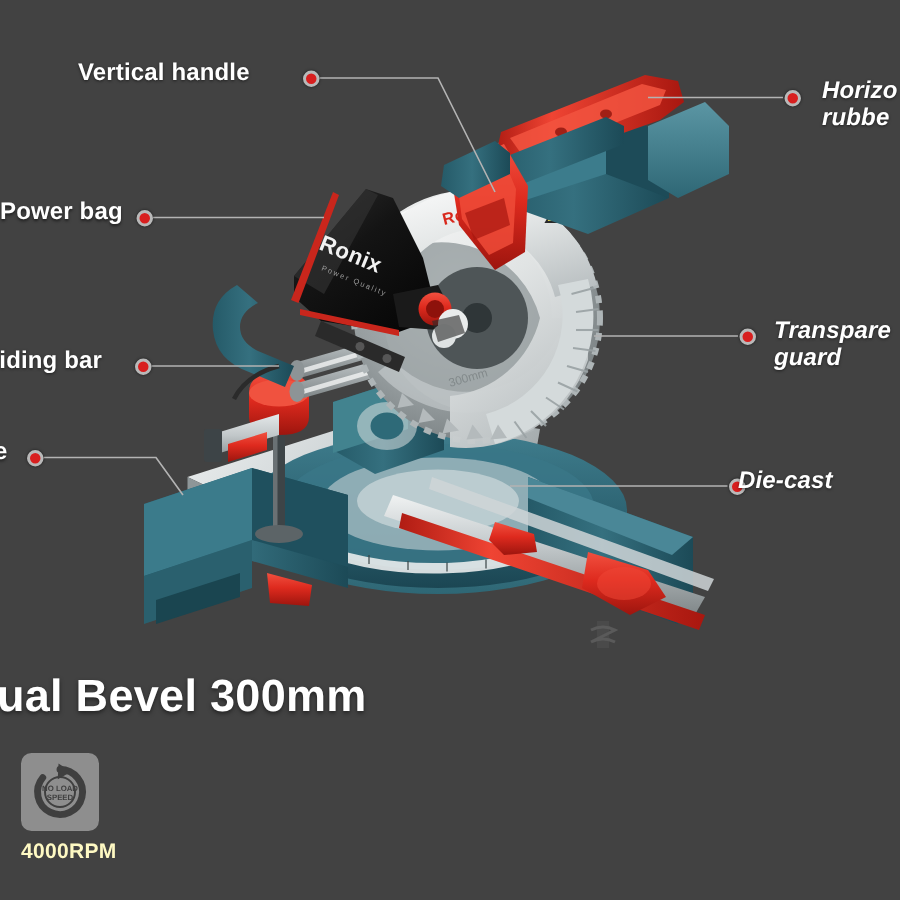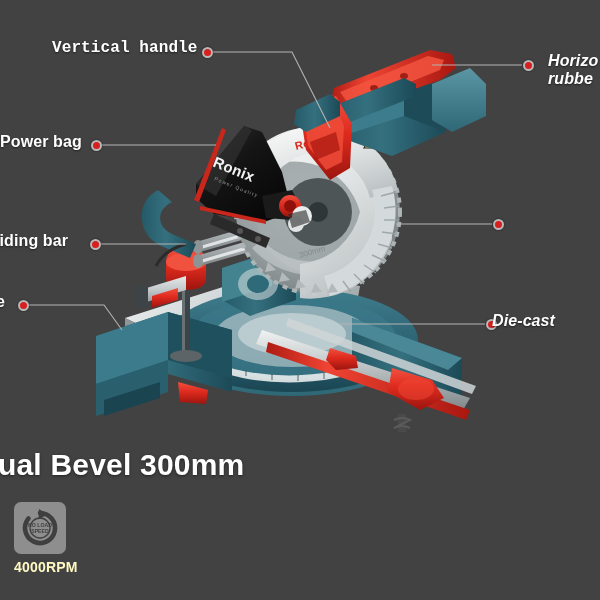--- a/index.html
+++ b/index.html
@@ -336,31 +336,33 @@
   </svg>
 
   <div class="dot" style="left:202px;top:47px;"></div>
   <div class="dot" style="left:91px;top:140px;"></div>
   <div class="dot" style="left:90px;top:239px;"></div>
   <div class="dot" style="left:18px;top:300px;"></div>
   <div class="dot" style="left:523px;top:60px;"></div>
   <div class="dot" style="left:493px;top:219px;"></div>
   <div class="dot" style="left:486px;top:319px;"></div>
 
-  <div class="callout left" style="left:52px;top:40px;font-family:Liberation Mono, monospace;">Vertical handle</div>
+  <div class="callout left" style="left:52px;top:40px;">Vertical handle</div>
 
   <div class="callout left" style="left:0px;top:133px;">Power bag</div>
 
   <div class="callout left" style="left:-5px;top:232px;">liding bar</div>
 
   <div class="callout left" style="left:-4px;top:293px;">e</div>
 
   <div class="callout right" style="left:548px;top:52px;">Horizo
 rubbe</div>
 
+  <div class="callout right" style="left:516px;top:212px;">Transpare
+guard</div>
 
   <div class="callout right" style="left:492px;top:312px;">Die-cast</div>
 
   <div id="title">w Dual Bevel 300mm</div>
 
   <div id="spec">
     <div class="spec-icon">
       <svg width="44" height="44" viewBox="0 0 44 44" aria-hidden="true">
         <path d="M22 7 A15 15 0 1 1 10.5 12.4" fill="none" stroke="#3f3f3f" stroke-width="4.6" stroke-linecap="round"></path>
         <path d="M21 3 L29.5 8.5 L20.5 13.5 Z" fill="#3f3f3f"></path>

